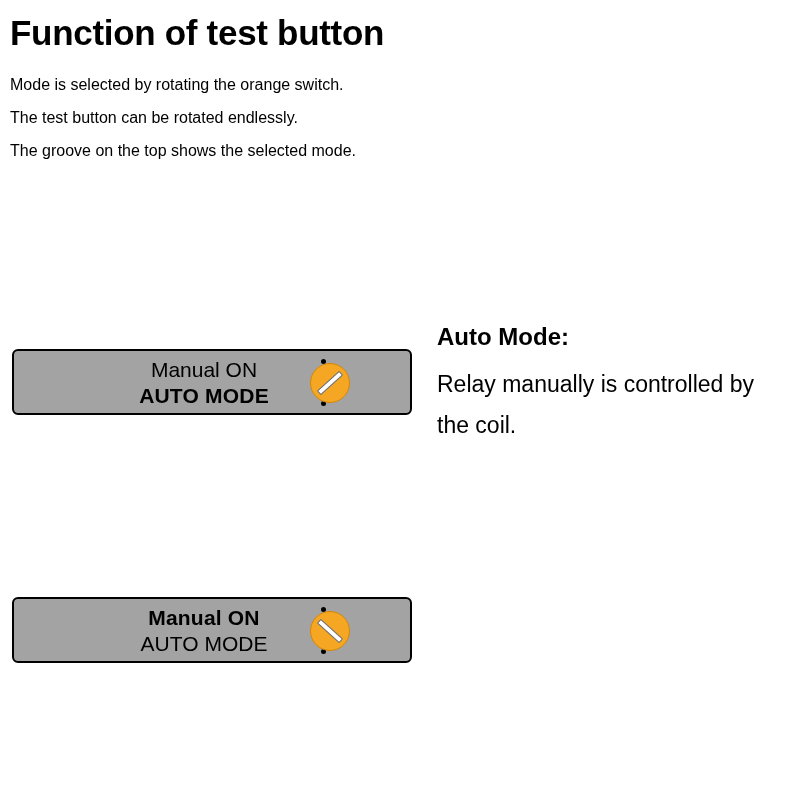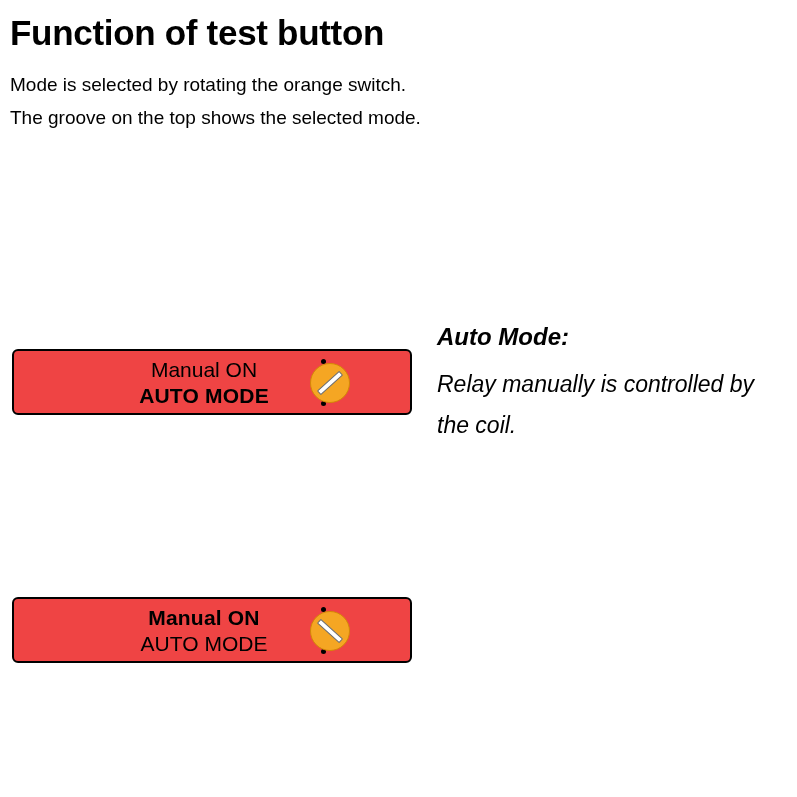--- a/index.html
+++ b/index.html
@@ -34,40 +34,40 @@
     line-height: 1.1;
     white-space: nowrap;
   }
   .intro {
     position: absolute;
     left: 10px;
     top: 68px;
     width: 700px;
   }
   .intro-line {
-    font-size: 19px;
+    font-size: 16px;
     line-height: 33px;
     white-space: nowrap;
   }
   .view-label {
     position: absolute;
     left: 10px;
     top: 252px;
     font-size: 23px;
     white-space: nowrap;
   }
 
   
   .switch-box {
     position: absolute;
     width: 400px;
     height: 66px;
     border: 2px solid #000000;
     border-radius: 6px;
-    background: #ef4444;
+    background: #a3a3a3;
     box-sizing: border-box;
   }
   .switch-box.auto  { left: 12px; top: 349px; }
   .switch-box.manual{ left: 12px; top: 597px; }
 
   .labels {
     position: absolute;
     left: 100px;
     top: 6px;
     width: 180px;
@@ -112,21 +112,21 @@
     background: #ffffff;
     border: 1px solid #6b6b6b;
     box-sizing: border-box;
     border-radius: 1px;
   }
   .groove.auto   { transform: translate(-50%,-50%) rotate(-42deg); }
   .groove.manual { transform: translate(-50%,-50%) rotate(42deg); }
 
   
   .desc { position: absolute; left: 437px; width: 355px; }
-  .desc.auto   { top: 322px; font-style: italic; }
+  .desc.auto   { top: 322px; }
   .desc.manual { top: 570px; }
   .desc-title {
     font-size: 24px;
     font-weight: bold;
     line-height: 30px;
     margin-bottom: 12px;
     white-space: nowrap;
   }
   .desc-line {
     font-size: 23px;
@@ -135,20 +135,21 @@
 </style>
 </head>
 <body>
 
 <div class="page">
 
   <div class="title">Function of test button</div>
 
   <div class="intro">
     <div class="intro-line">Mode is selected by rotating the orange switch.</div>
+    <div class="intro-line">The test button can be rotated endlessly.</div>
     <div class="intro-line">The groove on the top shows the selected mode.</div>
   </div>
 
 
   <div class="switch-box auto">
     <div class="labels">
       <div class="lbl">Manual ON</div>
       <div class="lbl strong">AUTO MODE</div>
     </div>
     <div class="dot top"></div>

